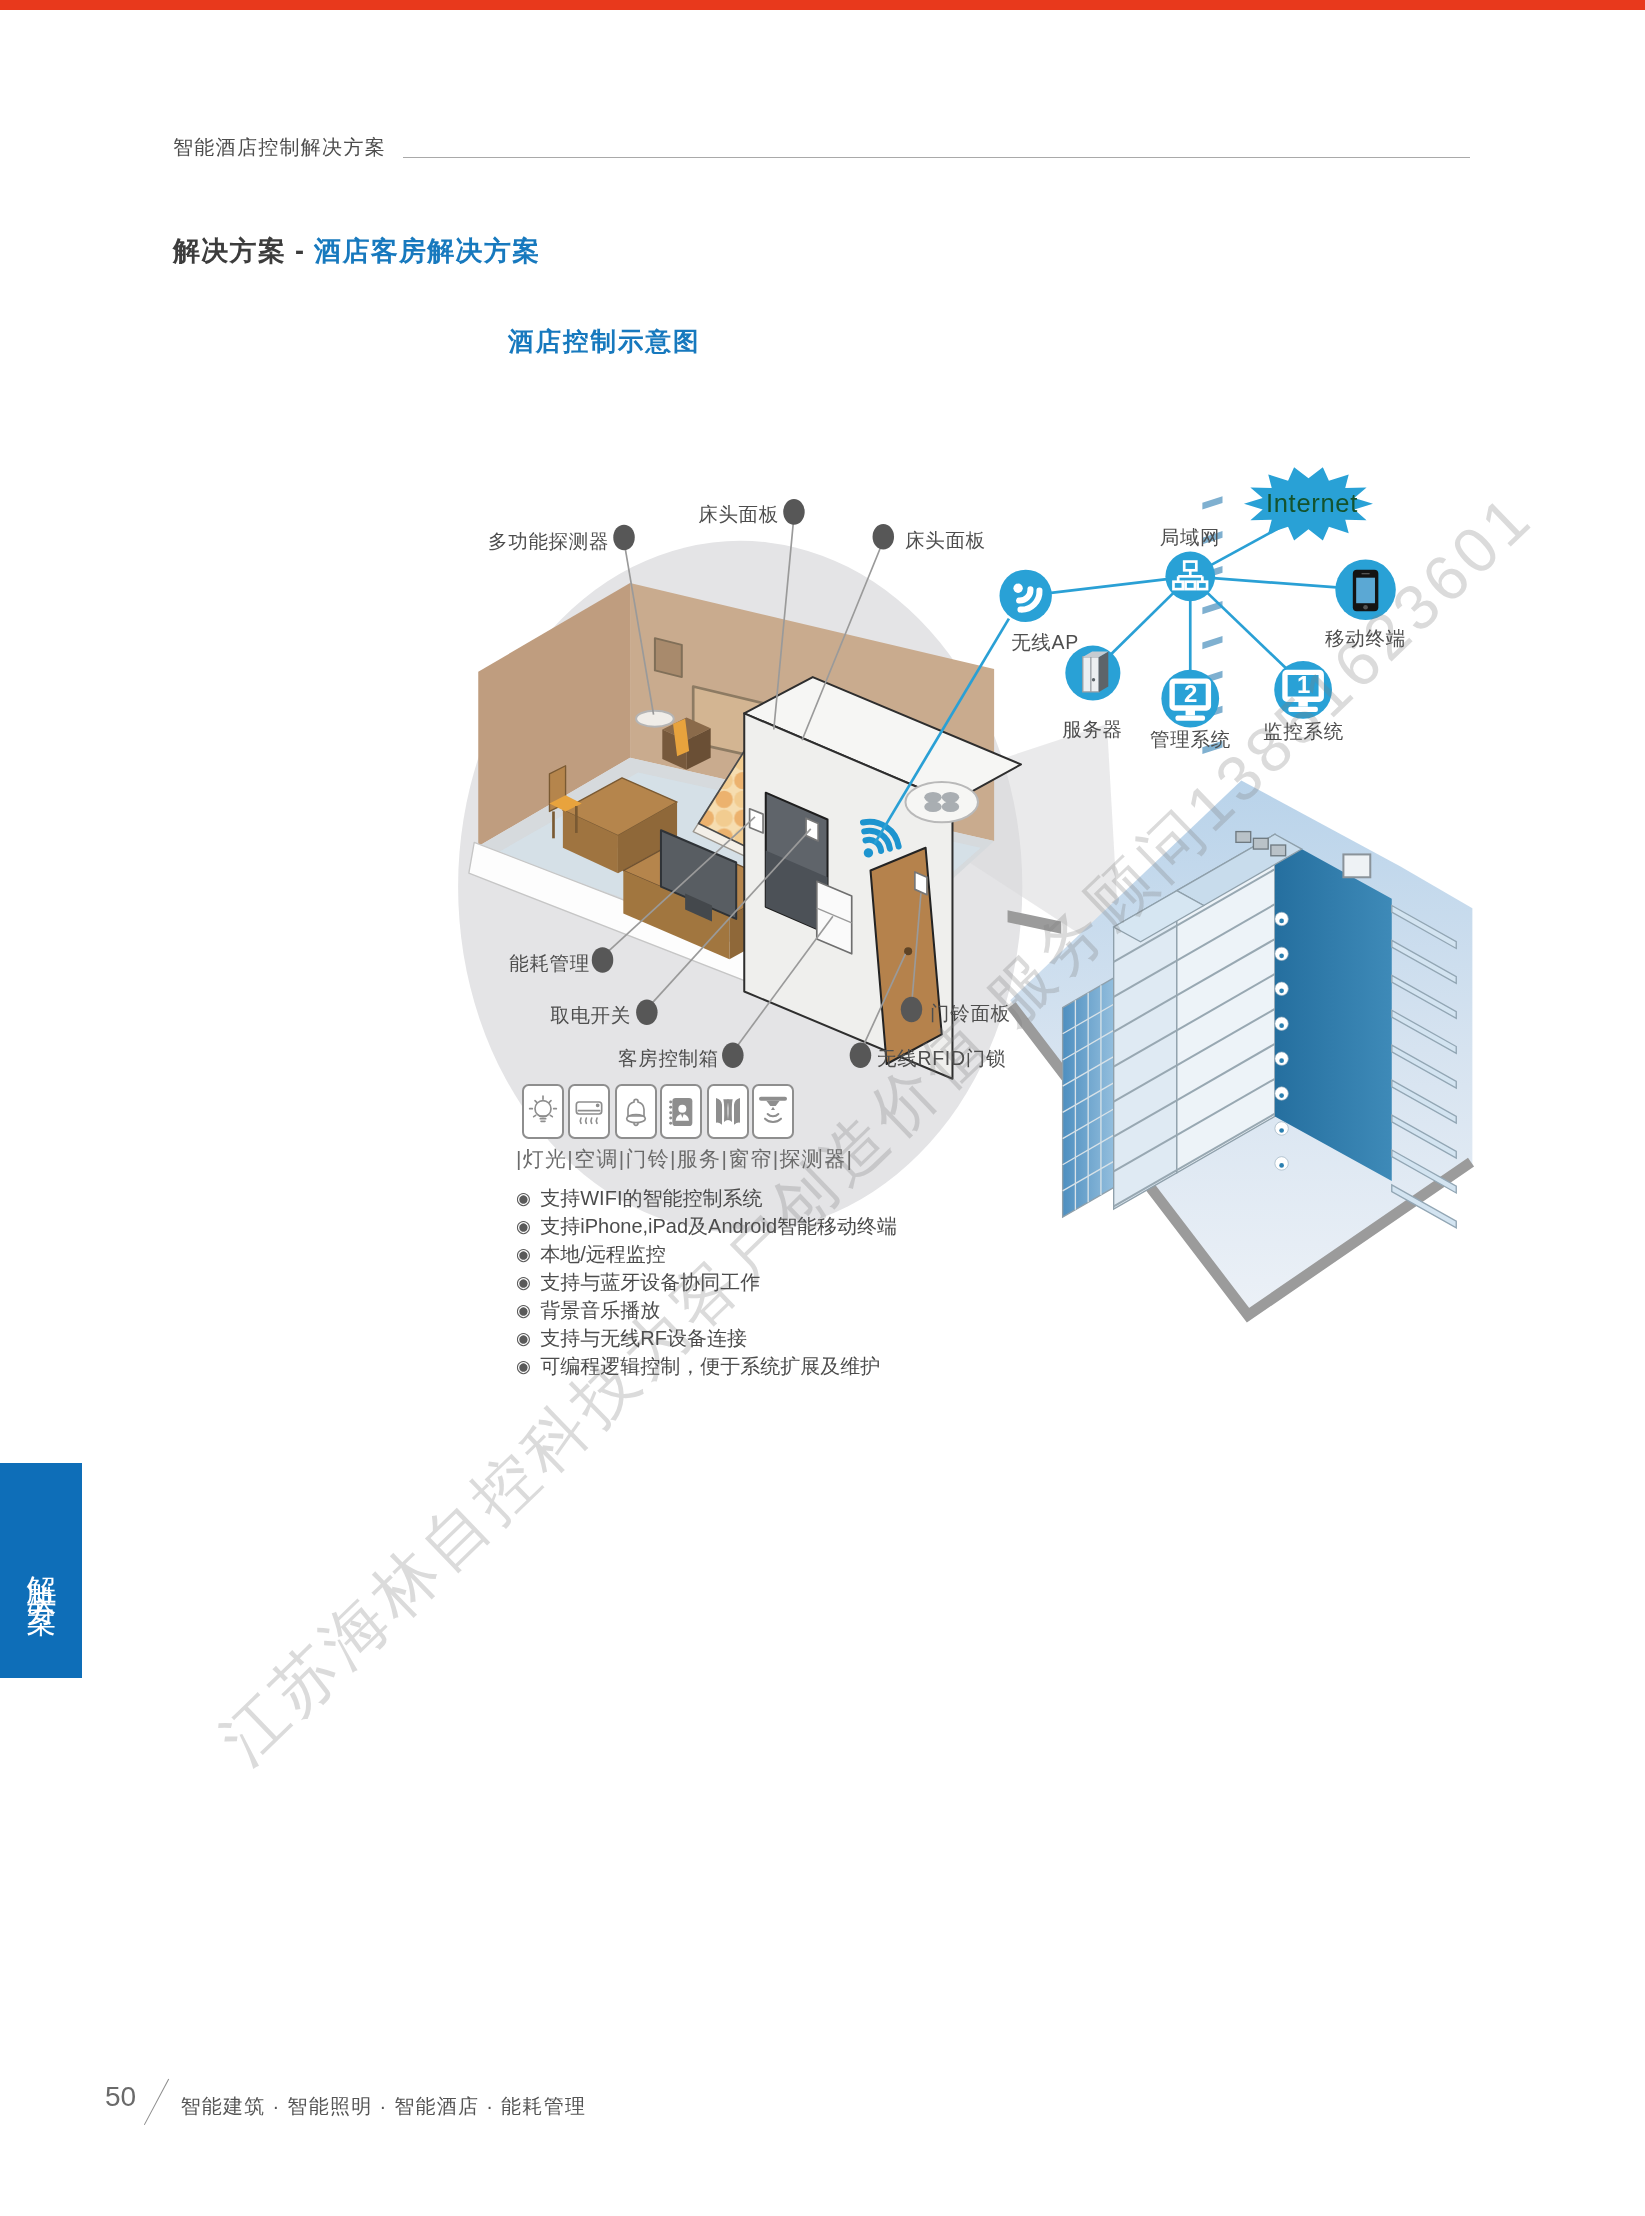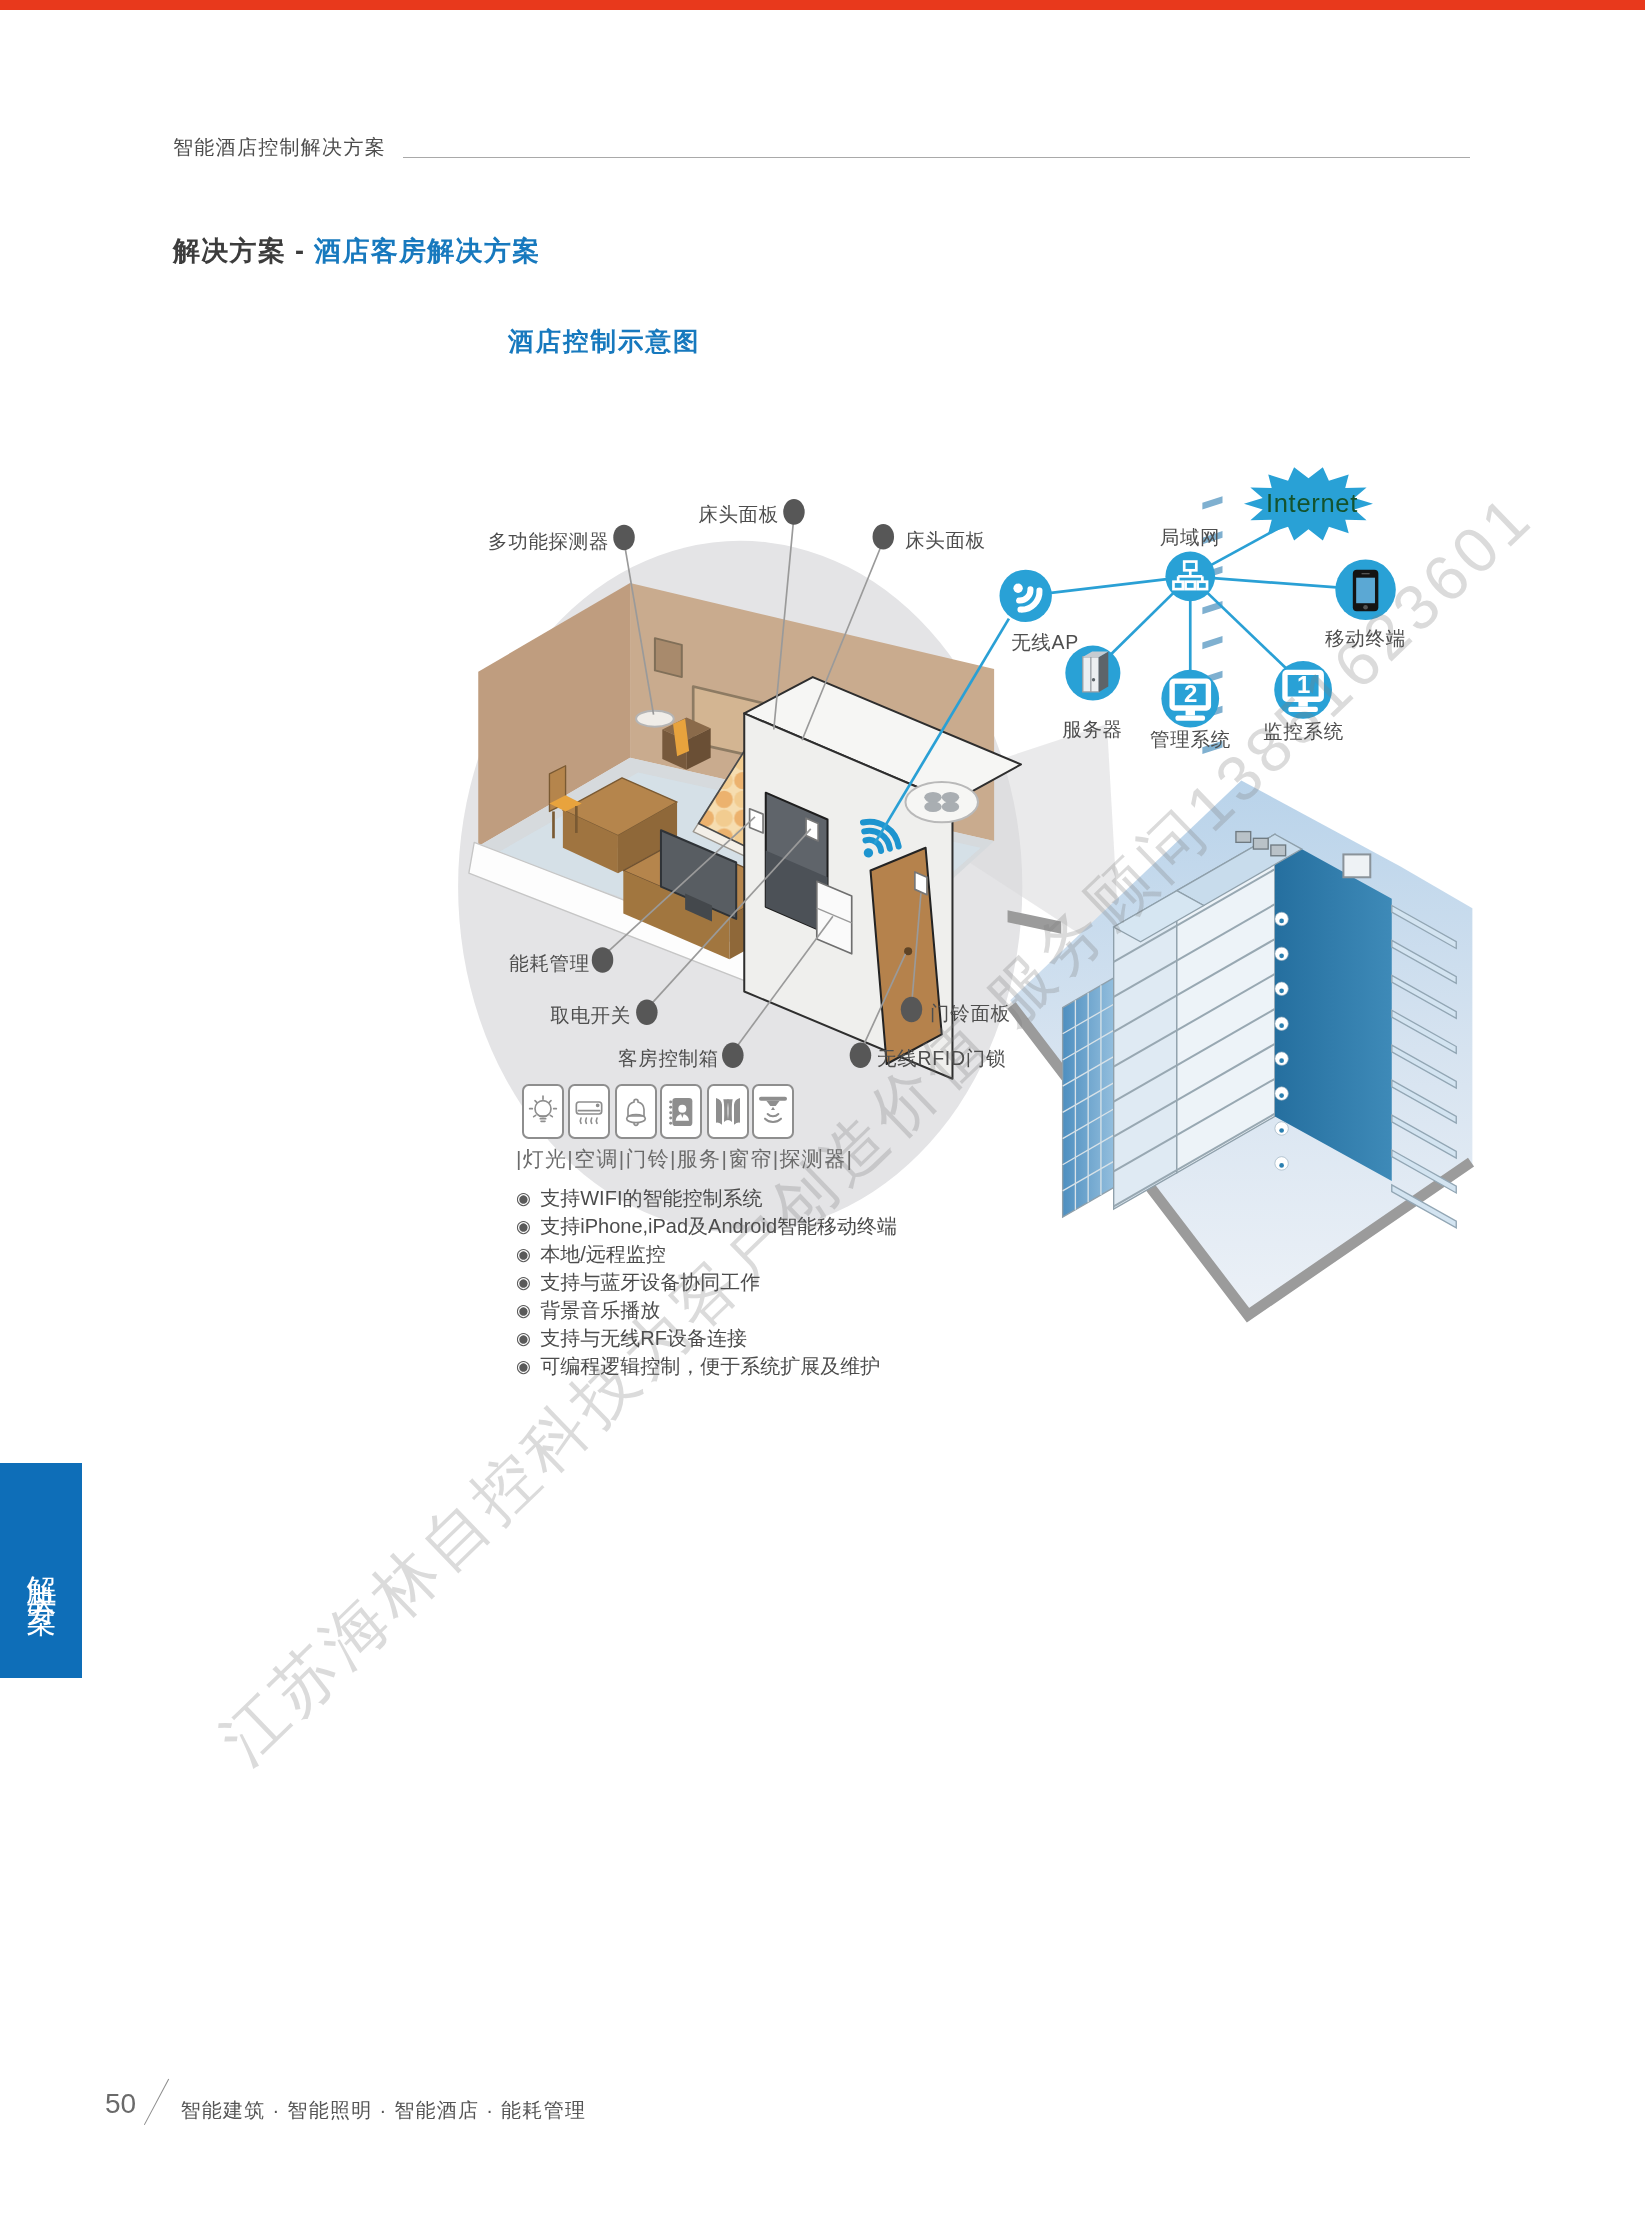--- a/index.html
+++ b/index.html
@@ -23,21 +23,21 @@
   
   .feat-box{position:absolute;z-index:3;width:38px;height:51px;border:2px solid #8e8e8e;border-radius:6.7px;
             display:flex;align-items:center;justify-content:center;background:#ffffff;}
   #features-caption{left:516px;top:1145px;font-size:21px;color:#6b6b6b;font-weight:500;letter-spacing:1.3px;z-index:3;}
   #feature-bullets{left:516px;top:1185px;width:638px;list-style:none;margin:0;padding:0;z-index:3;}
   #feature-bullets li{font-size:20px;line-height:27px;color:#4c4c4c;display:flex;align-items:baseline;}
   #feature-bullets .mk{font-size:17px;color:#5a5a5a;margin-right:9.4px;position:relative;top:-1.3px;}
   #sidebar-tab{left:0;top:1463px;width:82px;height:215px;background:#0e6eb8;z-index:3;
                display:flex;align-items:center;justify-content:center;}
   #sidebar-tab span{writing-mode:vertical-rl;color:#ffffff;font-size:30px;letter-spacing:9.4px;}
-  #footer{left:105px;top:2081px;z-index:3;display:flex;align-items:center;}
+  #footer{left:105px;top:2081px;z-index:3;display:flex;align-items:flex-start;}
   #footer-page{font-size:28px;color:#6a6a6a;}
   #footer-slash{width:1.3px;height:52px;background:#8a8a8a;transform:rotate(28deg);margin:-5.4px 23px 0 20px;}
   #footer-tagline{font-size:20px;color:#555555;letter-spacing:1.3px;margin-top:12px;}
 </style>
 </head>
 <body>
 
 <svg id="scene" class="abs" viewBox="0 0 2449 3299">
   <defs>
     <pattern id="quilt" width="56" height="56" patternUnits="userSpaceOnUse">

